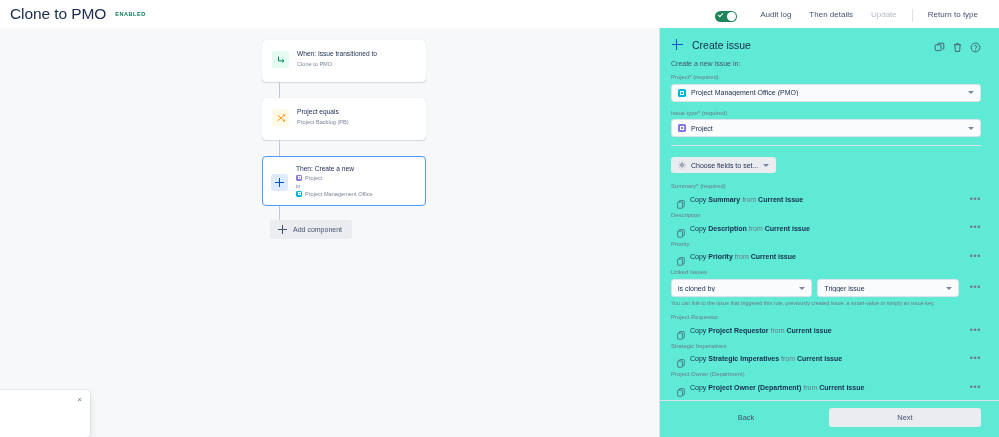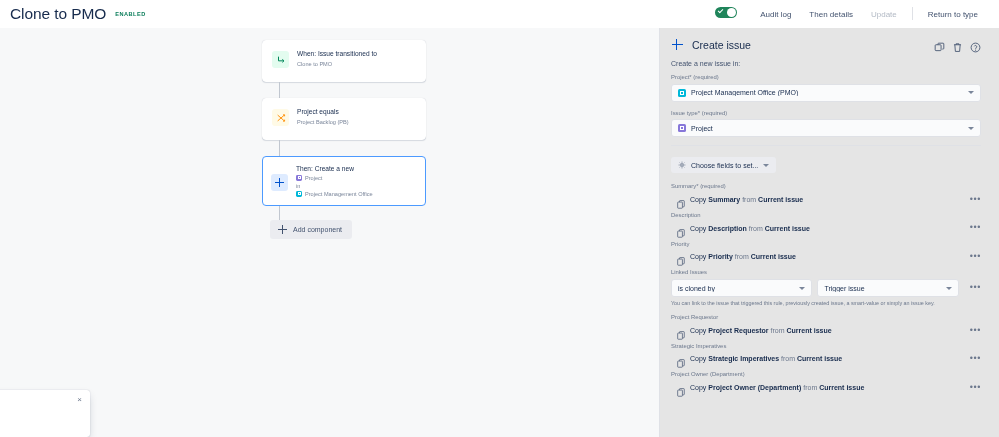--- a/index.html
+++ b/index.html
@@ -32,21 +32,21 @@
   .enabled-badge {
     font-size: 5.6px;
     font-weight: 700;
     letter-spacing: .5px;
     color: #0a7d5a;
     text-transform: uppercase;
   }
   .topbar-right {
     margin-left: auto;
     display: flex;
-    align-items: flex-start;
+    align-items: flex-end;
     gap: 0px;
   }
   .toggle {
     width: 22px; height: 11px;
     border-radius: 7px;
     background: #1f845a;
     position: relative;
     margin-right: 14px;
     flex: none;
   }
@@ -165,21 +165,21 @@
     content:""; position:absolute; background:#0052cc;
   }
   .action-plus:before { left:4px; top:8px; width:9px; height:1.2px; }
   .action-plus:after  { top:4px; left:8px; height:9px; width:1.2px; }
 
   
   .panel {
     position: absolute;
     right: 0; top: 28px; bottom: 0;
     width: 340px;
-    background: #e5e5e5;
+    background: #5eead4;
     border-left: 1px solid #dfe1e6;
     overflow: hidden;
     display: flex; flex-direction: column;
   }
   .panel-inner {
     flex: 1;
     padding: 10px 18px 0 11px;
     overflow: hidden;
   }
   .panel-head {
@@ -548,18 +548,22 @@
         </span>
         <span class="copy-txt"><span>Copy</span> <b>Project Owner (Department)</b> <span class="dim">from</span> <b>Current issue</b></span>
         <span class="dots">•••</span>
       </div>
     </div>
 
     
 
   </div>
 
+  <div class="panel-footer">
+    <div class="btn-back">Back</div>
+    <div class="btn-next">Next</div>
+  </div>
 </div>
 
 <div class="toast">
   <div class="toast-x">×</div>
 
 </div>
 
 </body></html>

